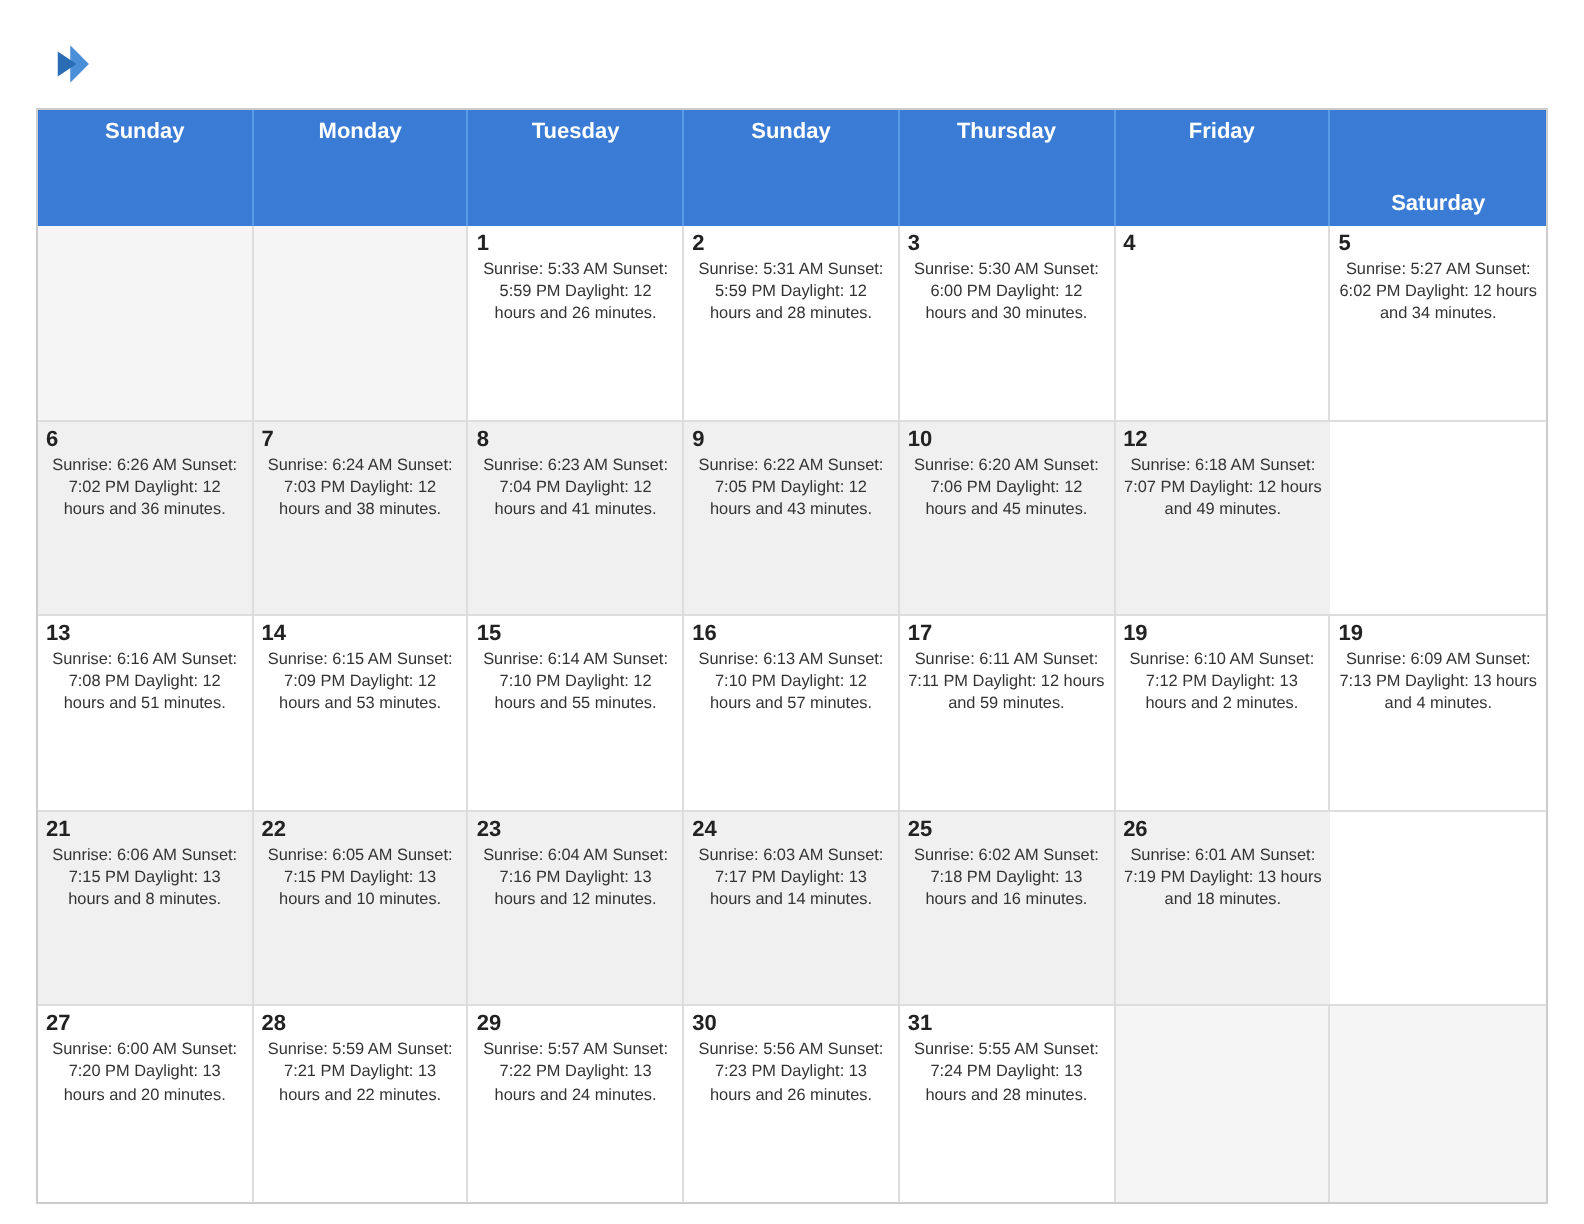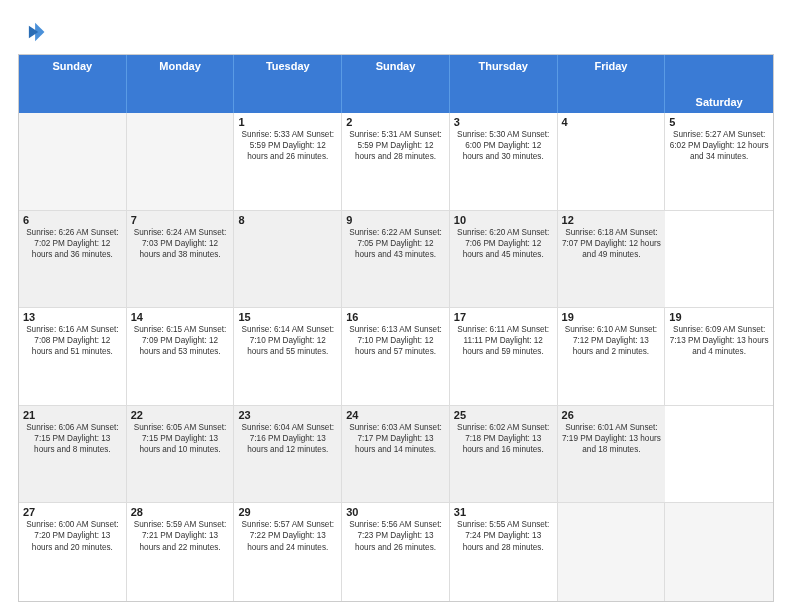--- a/index.html
+++ b/index.html
@@ -188,20 +188,24 @@
           </div>
           <div class="cal-cell shaded">
             <div class="day-num">7</div>
             <div class="day-info">Sunrise: 6:24 AM
 Sunset: 7:03 PM
 Daylight: 12 hours
 and 38 minutes.</div>
           </div>
           <div class="cal-cell shaded">
             <div class="day-num">8</div>
+            <div class="day-info">Sunrise: 6:23 AM
+Sunset: 7:04 PM
+Daylight: 12 hours
+and 41 minutes.</div>
           </div>
           <div class="cal-cell shaded">
             <div class="day-num">9</div>
             <div class="day-info">Sunrise: 6:22 AM
 Sunset: 7:05 PM
 Daylight: 12 hours
 and 43 minutes.</div>
           </div>
           <div class="cal-cell shaded">
             <div class="day-num">10</div>
@@ -243,21 +247,21 @@
           <div class="cal-cell">
             <div class="day-num">16</div>
             <div class="day-info">Sunrise: 6:13 AM
 Sunset: 7:10 PM
 Daylight: 12 hours
 and 57 minutes.</div>
           </div>
           <div class="cal-cell">
             <div class="day-num">17</div>
             <div class="day-info">Sunrise: 6:11 AM
-Sunset: 11:11 PM
+Sunset: 7:11 PM
 Daylight: 12 hours
 and 59 minutes.</div>
           </div>
           <div class="cal-cell">
             <div class="day-num">19</div>
             <div class="day-info">Sunrise: 6:10 AM
 Sunset: 7:12 PM
 Daylight: 13 hours
 and 2 minutes.</div>
           </div>

